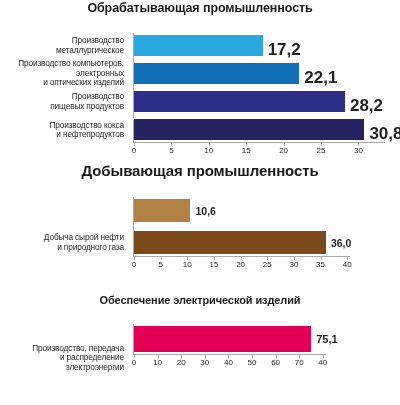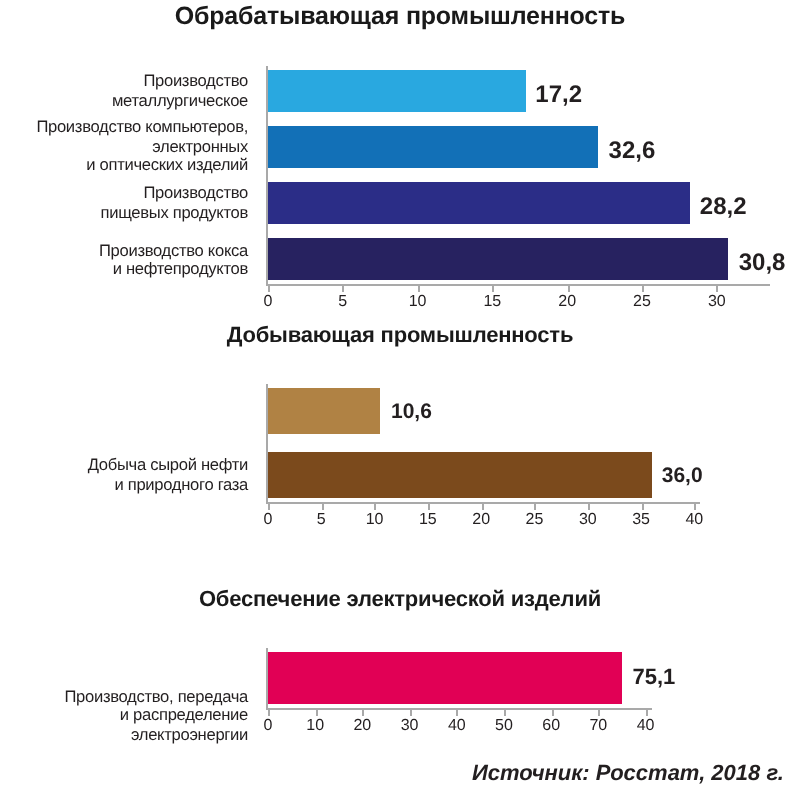--- a/index.html
+++ b/index.html
@@ -19,21 +19,21 @@
 
   .panel-title {
     text-align: center;
     font-size: 11.5px;
     font-weight: bold;
     color: #1a1a1a;
     letter-spacing: -0.1px;
     white-space: nowrap;
   }
   #panel-1 .panel-title { font-size: 12.5px; padding-top: 1px; }
-  #panel-2 .panel-title { font-size: 11px; padding-top: 2px; }
+  #panel-2 .panel-title { font-size: 15px; padding-top: 2px; }
   #panel-3 .panel-title { font-size: 11px; padding-top: 2px; }
 
   
   .plot {
     position: relative;
     width: 400px;
   }
   
   .axis-v {
     position: absolute;
@@ -65,21 +65,21 @@
     padding-right: 4px;
     letter-spacing: -0.15px;
   }
   .bar {
     position: absolute;
     left: 134px;
     top: 0;
   }
   .val-label {
     position: absolute;
-    font-size: 12px;
+    font-size: 17px;
     font-weight: bold;
     color: #231f20;
     white-space: nowrap;
     letter-spacing: 0px;
   }
   #panel-2 .val-label { font-size: 10.5px; }
   #panel-3 .val-label { font-size: 11px; }
 
   
   .tick {
@@ -119,21 +119,21 @@
     <div class="panel-title">Обрабатывающая промышленность</div>
     <div class="plot" id="plot-1">
         <div class="row" style="top: 20px; height: 21px;">
           <div class="cat-label" style="top: 1.1px;">Производство<br>металлургическое</div>
           <div class="bar" style="width: 128.656px; height: 21px; background: rgb(41, 168, 224);"></div>
           <div class="val-label" style="left: 267.656px; top: 4.5px;">17,2</div>
         </div>
         <div class="row" style="top: 48px; height: 21px; padding-left: 12px;">
           <div class="cat-label" style="top: -3.6px;">Производство компьютеров,<br>электронных<br>и оптических изделий</div>
           <div class="bar" style="width: 165.308px; height: 21px; background: rgb(18, 112, 183);"></div>
-          <div class="val-label" style="left: 304.308px; top: 4.5px;">32,6</div>
+          <div class="val-label" style="left: 304.308px; top: 4.5px;">22,1</div>
         </div>
         <div class="row" style="top: 76px; height: 21px;">
           <div class="cat-label" style="top: 1.1px;">Производство<br>пищевых продуктов</div>
           <div class="bar" style="width: 210.936px; height: 21px; background: rgb(43, 45, 135);"></div>
           <div class="val-label" style="left: 349.936px; top: 4.5px;">28,2</div>
         </div>
         <div class="row" style="top: 104px; height: 21px;">
           <div class="cat-label" style="top: 2px;">Производство кокса<br>и нефтепродуктов</div>
           <div class="bar" style="width: 230.384px; height: 21px; background: rgb(39, 34, 96);"></div>
           <div class="val-label" style="left: 369.384px; top: 4.5px; text-align: right;">30,8</div>
@@ -222,14 +222,13 @@
           <div class="tick" style="left: 275.6px;"></div>
           <div class="tick-label" style="left: 275.6px;">60</div>
           <div class="tick" style="left: 299.2px;"></div>
           <div class="tick-label" style="left: 299.2px;">70</div>
           <div class="tick" style="left: 322.8px;"></div>
           <div class="tick-label" style="left: 322.8px;">40</div>
         </div>
       </div>
   </section>
 
-  <div id="source-note">Источник: Росстат, 2018 г.</div>
 </div>
 
 </body></html>

